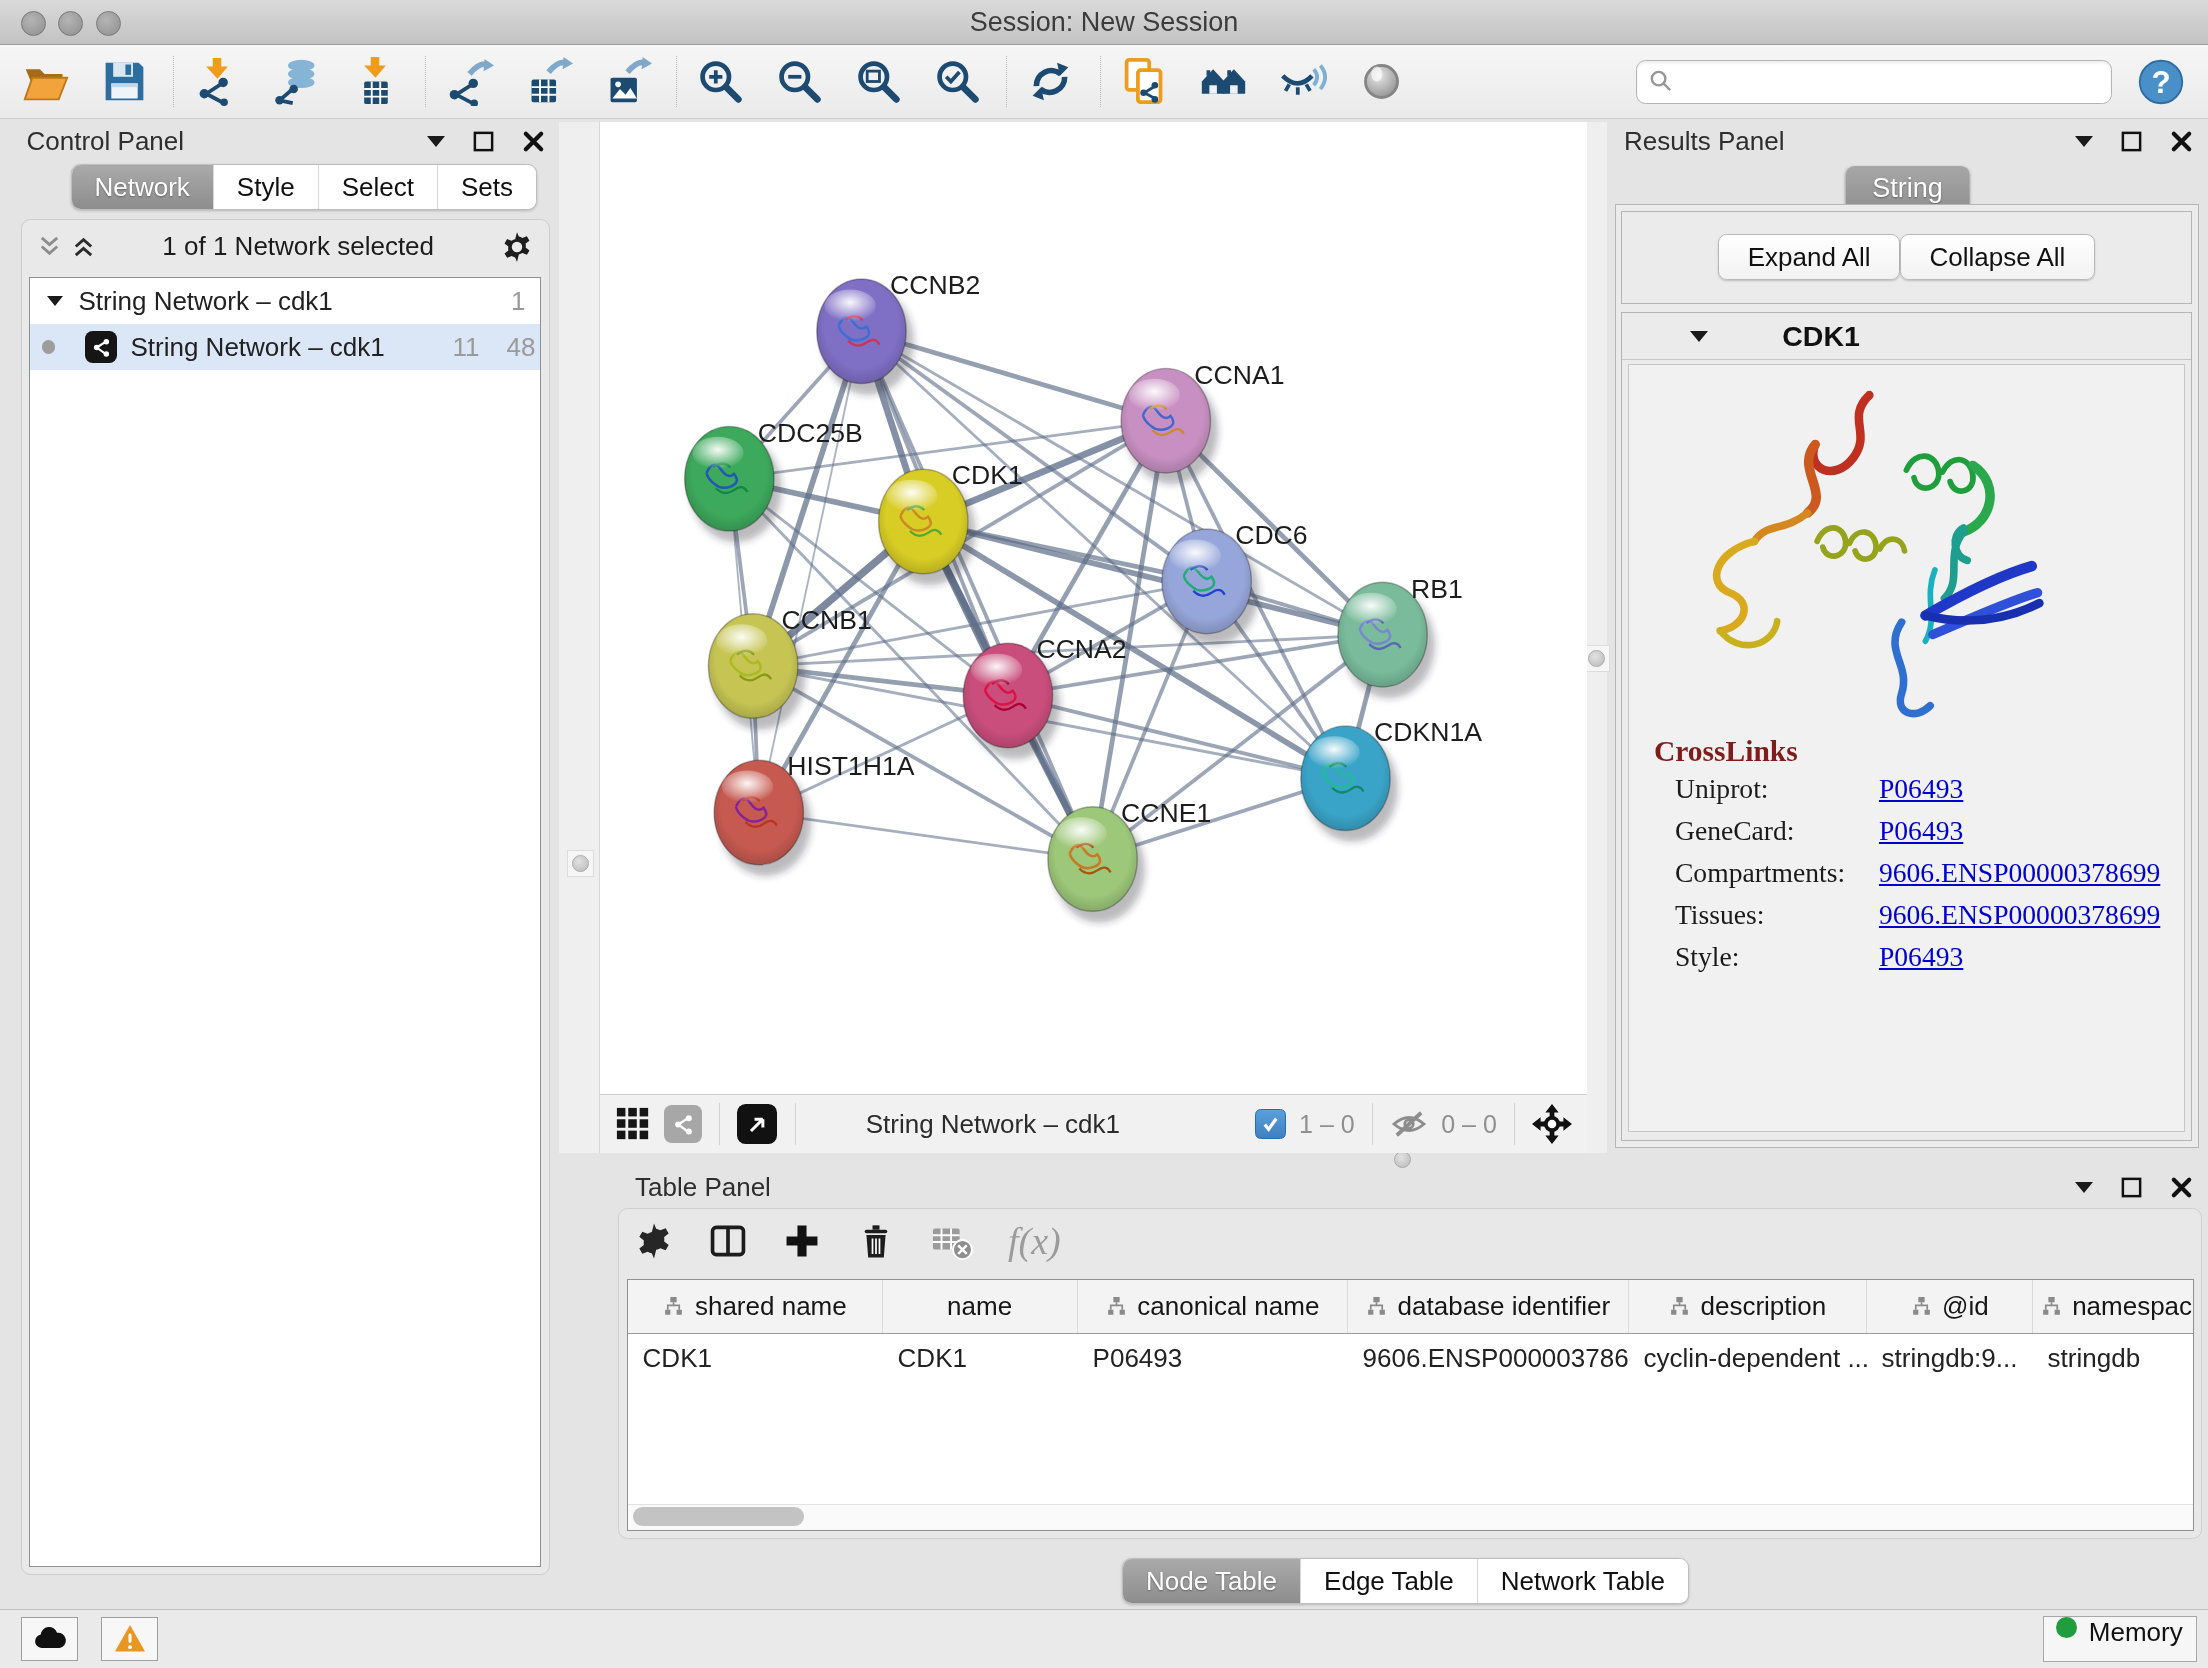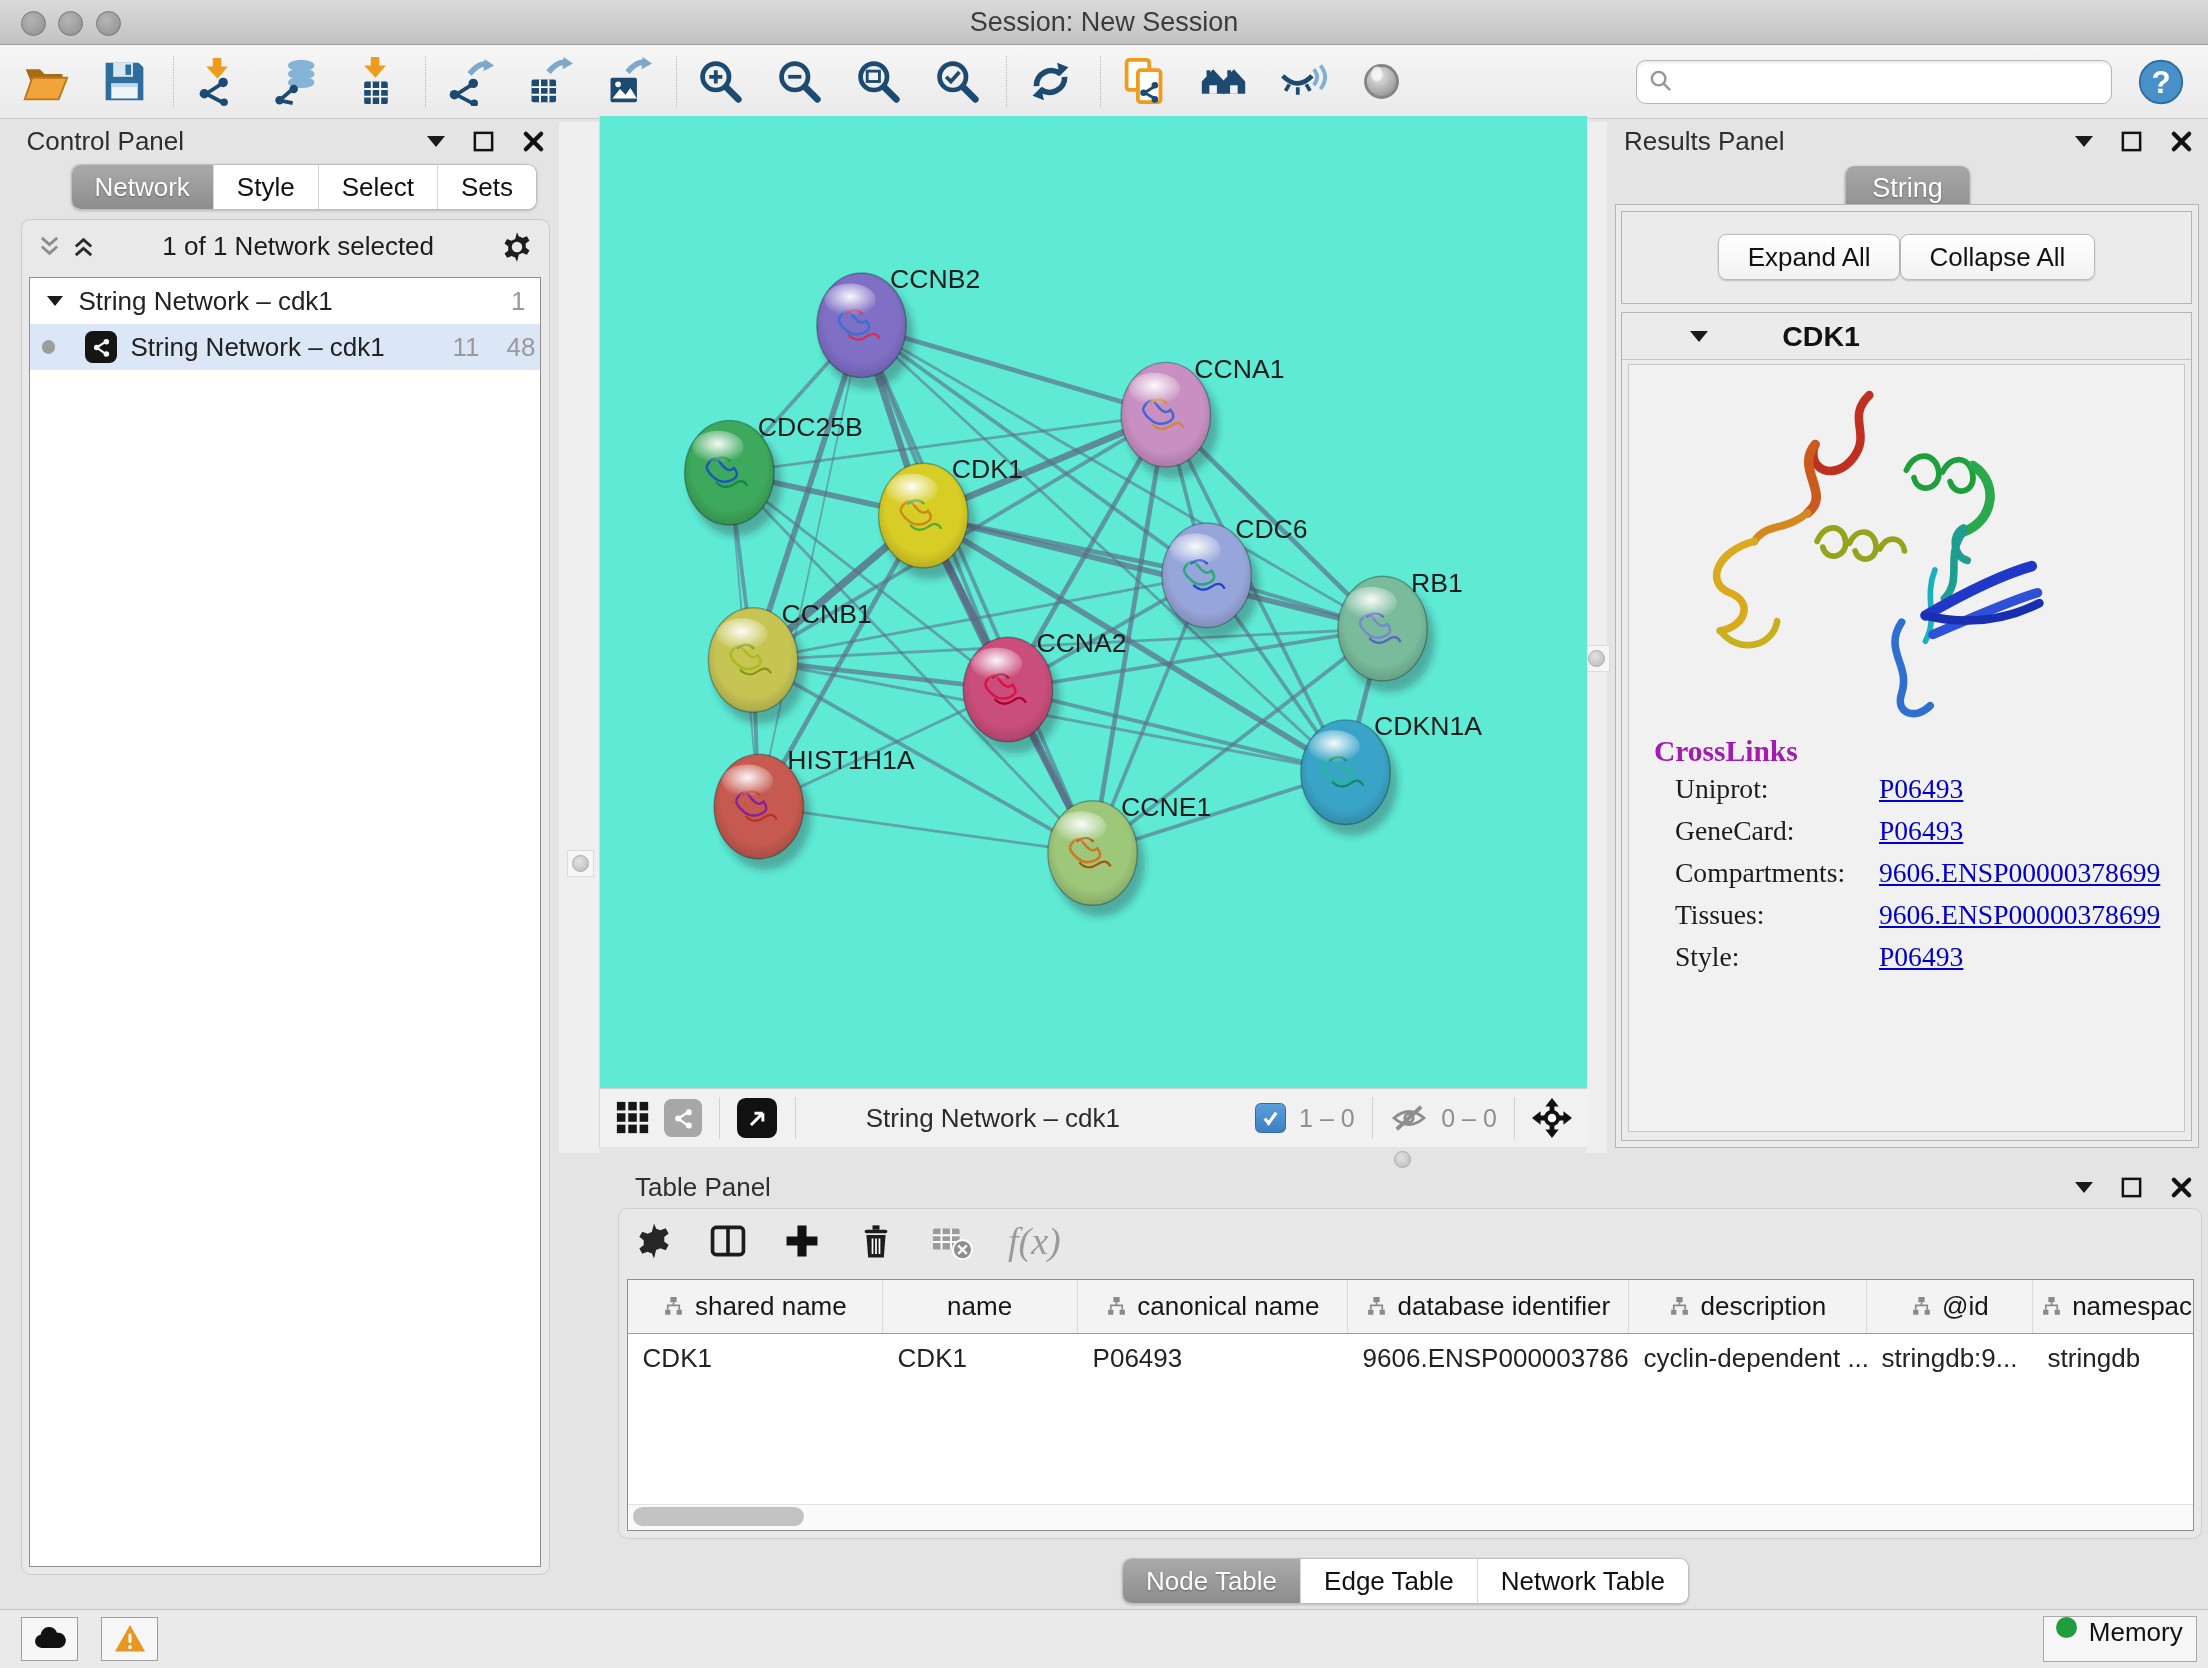--- a/index.html
+++ b/index.html
@@ -47,21 +47,21 @@
   .cp-status .stx{flex:1;text-align:center;font-size:26px;color:#1c1c1c;}
   .cp-list{position:absolute;left:7.6px;right:7.6px;top:57px;bottom:7.6px;background:#fff;
     border:1.9px solid #8f8f8f;}
   .cp-row{height:46px;display:flex;align-items:center;font-size:26px;}
   .cp-row .cnt{color:#9a9a9a;}
   .cp-row.sel{background:#dbe6f6;}
   .sharebtn{width:32px;height:32px;border-radius:7.6px;background:#151515;display:flex;
     align-items:center;justify-content:center;}
   .dot-gray{width:13.3px;height:13.3px;border-radius:50%;background:#9d9d9d;}
   
-  .network-panel{position:absolute;left:599px;top:116px;width:987px;height:1031px;background:#5eead4;
+  .network-panel{position:absolute;left:599px;top:122px;width:987px;height:1031px;background:#ffffff;
     border-left:1px solid #d8d8d8;}
   .net-footer{position:absolute;left:0;right:0;bottom:0;height:59px;background:#f1f1f1;
     border-top:1px solid #cfcfcf;display:flex;align-items:center;padding:0 15px;box-sizing:border-box;gap:13.3px;}
   .nf-sep{height:42px;border-left:1px solid #d2d2d2;margin:0 3.8px;}
   .nf-title{font-size:26px;color:#2b2b2b;margin-left:53px;}
   .nf-count{font-size:25px;color:#8f8f8f;}
   .nf-btn-black{width:40px;height:40px;background:#111;border-radius:8.6px;display:flex;align-items:center;justify-content:center;}
   .nf-btn-gray{width:38px;height:38px;background:#a7a7a7;border-radius:7.6px;display:flex;align-items:center;justify-content:center;}
   .nf-check{width:28.5px;height:28.5px;border-radius:5.7px;background:linear-gradient(#5aa0dc,#3f7fc0);
     border:1px solid #2f6aa8;display:flex;align-items:center;justify-content:center;}
@@ -84,21 +84,21 @@
     border:1px solid #b9b9b9;border-radius:8.6px;font-size:26px;color:#111;box-shadow:0 1px 1.9px rgba(0,0,0,.2);}
   .rp-gene{position:absolute;left:5.7px;right:5.7px;top:107px;bottom:5.7px;border:1px solid #b5b5b5;}
   .rp-gene-head{height:46px;display:flex;align-items:center;border-bottom:1px solid #c5c5c5;}
   .rp-gene-head .tri-down{margin-left:68px;}
   .rp-gene-head .gname{font-size:28.5px;font-weight:bold;margin-left:74px;color:#111;}
   .rp-gene-body{position:absolute;left:5.7px;right:5.7px;top:51px;bottom:7.6px;border:1px solid #c6c6c6;
     background:#f1f1f1;overflow:hidden;}
   .rp-desc{font-size:27px;color:#1b1b1b;margin:13.3px 0 0 21px;}
   .ribbon{margin:13.3px 0 0 57px;}
   .crosslinks{font-family:"Liberation Serif",serif;margin-top:15px;}
-  .cl-head{font-size:29.5px;font-weight:bold;margin-left:25px;color:#a21caf;}
+  .cl-head{font-size:29.5px;font-weight:bold;margin-left:25px;color:#7f1d1d;}
   .cl-row{display:flex;margin-left:46px;height:42px;align-items:center;font-size:27.6px;}
   .cl-label{width:204px;color:#1b1b1b;}
   .cl-value{color:#0000cc;text-decoration:underline;}
   
   .table-panel{position:absolute;left:618px;top:1168px;width:1590px;height:373px;}
   .tp-box{position:absolute;left:0;right:5.7px;top:40px;bottom:1.9px;background:#e8e8e8;
     border:1px solid #cfcfcf;border-radius:9.5px;}
   .tp-toolbar{height:63px;display:flex;align-items:center;padding-left:15px;gap:34px;}
   .fx{font-family:"Liberation Serif",serif;font-style:italic;font-size:38px;color:#9b9b9b;}
   .tp-table{position:absolute;left:7.6px;right:7.6px;top:70px;bottom:7.6px;background:#fff;

